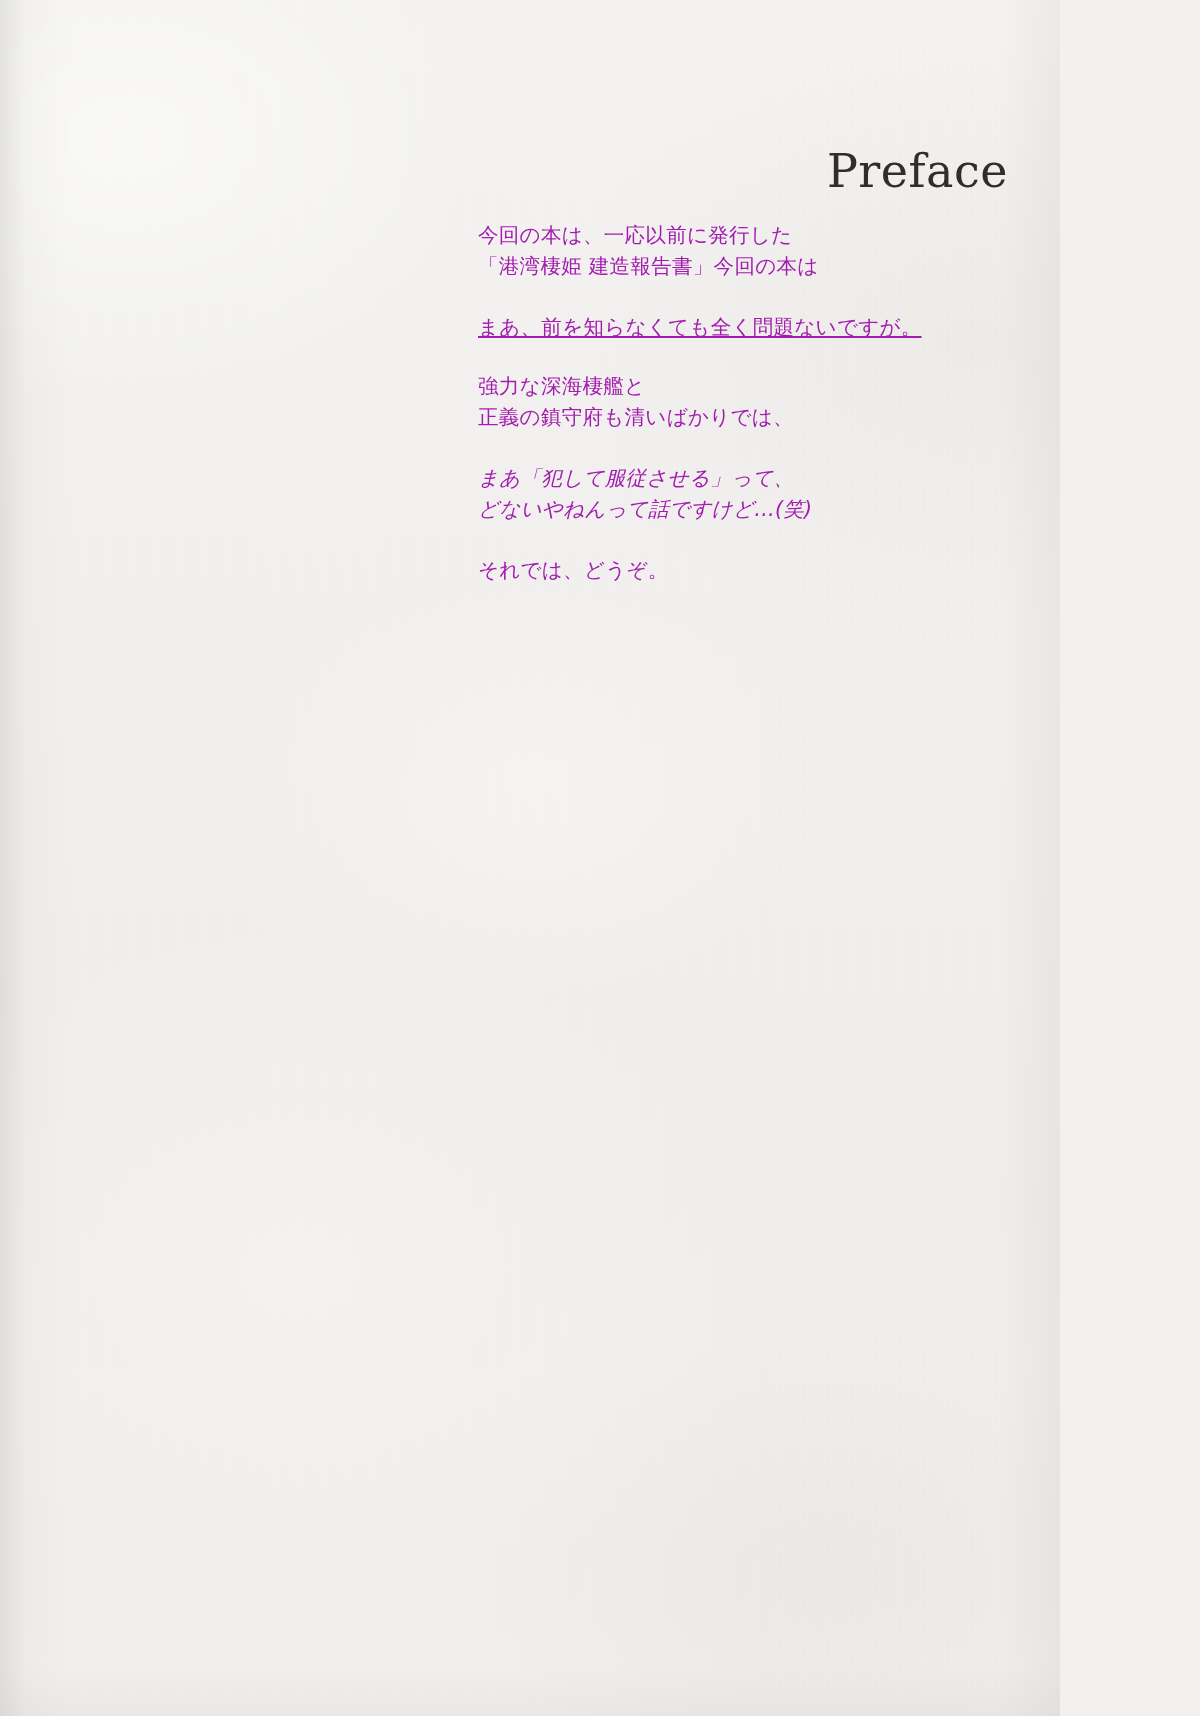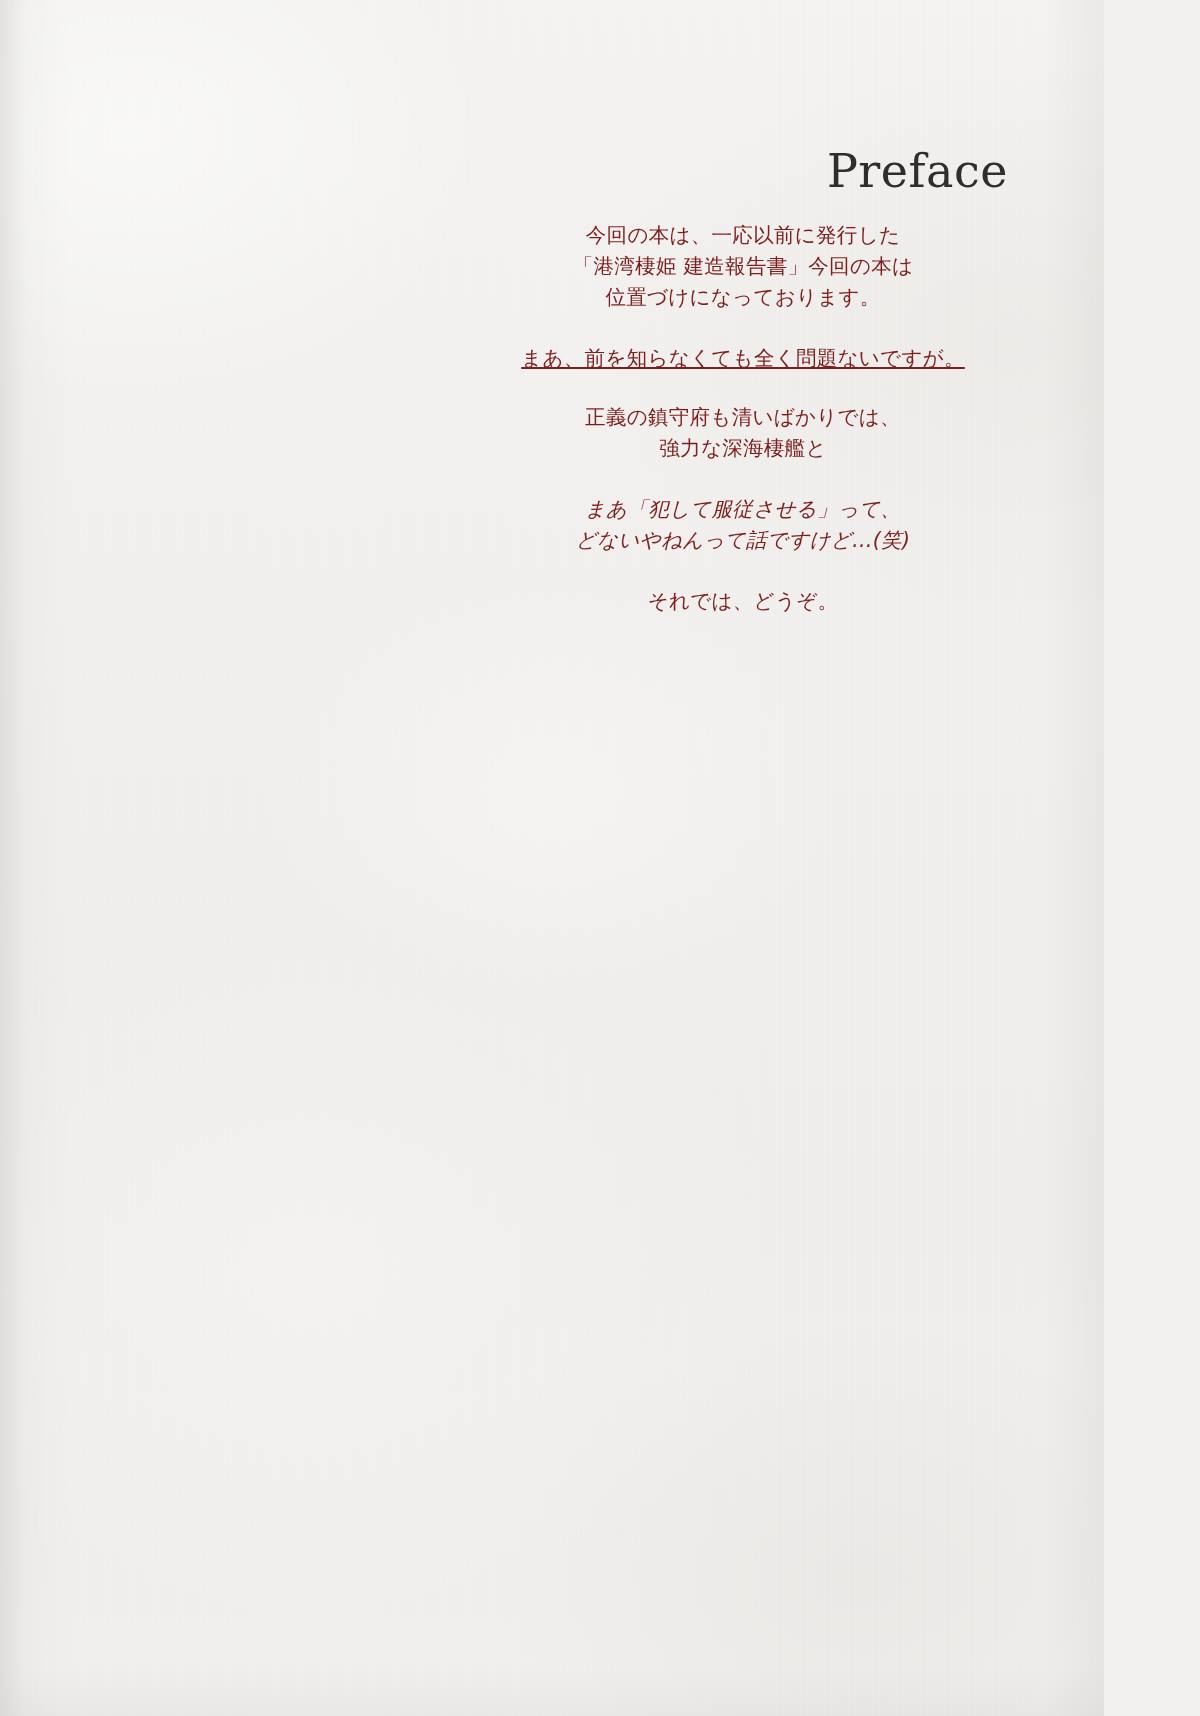--- a/index.html
+++ b/index.html
@@ -43,21 +43,20 @@
     background:
       linear-gradient(90deg, rgba(180,178,174,0.28) 0px, rgba(180,178,174,0.06) 26px, rgba(255,255,255,0) 70px),
       linear-gradient(270deg, rgba(180,178,174,0.14) 0px, rgba(255,255,255,0) 60px),
       linear-gradient(0deg, rgba(180,178,174,0.12) 0px, rgba(255,255,255,0) 50px);
   }
 
   .page {
     position: relative;
     width: 1060px;
     height: 1716px;
-    padding-left: 44px;
   }
 
   .content {
     position: absolute;
     left: 478px;
     top: 148px;
     width: 530px;
   }
 
   .preface-title {
@@ -68,23 +67,22 @@
     text-align: right;
     letter-spacing: 0.5px;
     margin: 0 0 26px 0;
     font-weight: 400;
   }
 
   .body-block {
     font-family: "DejaVu Sans", sans-serif;
     font-size: 20.5px;
     line-height: 31px;
-    color: #7f1d1d;
+    color: #a21caf;
     letter-spacing: 0.3px;
-    text-align: center;
   }
 
   .para {
     margin: 0 0 30px 0;
   }
   .para:last-child {
     margin-bottom: 0;
   }
   .para .line {
     display: block;
@@ -105,30 +103,29 @@
 
   <div class="content">
 
     <h1 class="preface-title">Preface</h1>
 
     <div class="body-block">
 
       <p class="para p1">
         <span class="line">今回の本は、一応以前に発行した</span>
         <span class="line">「港湾棲姫 建造報告書」今回の本は</span>
-        <span class="line">位置づけになっております。</span>
       </p>
 
       <p class="para p2">
         <span class="line">まあ、前を知らなくても全く問題ないですが。</span>
       </p>
 
       <p class="para p3">
+        <span class="line">強力な深海棲艦と</span>
         <span class="line">正義の鎮守府も清いばかりでは、</span>
-        <span class="line">強力な深海棲艦と</span>
       </p>
 
       <p class="para p4">
         <span class="line">まあ「犯して服従させる」って、</span>
         <span class="line">どないやねんって話ですけど…(笑)</span>
       </p>
 
       <p class="para p5">
         <span class="line">それでは、どうぞ。</span>
       </p>

